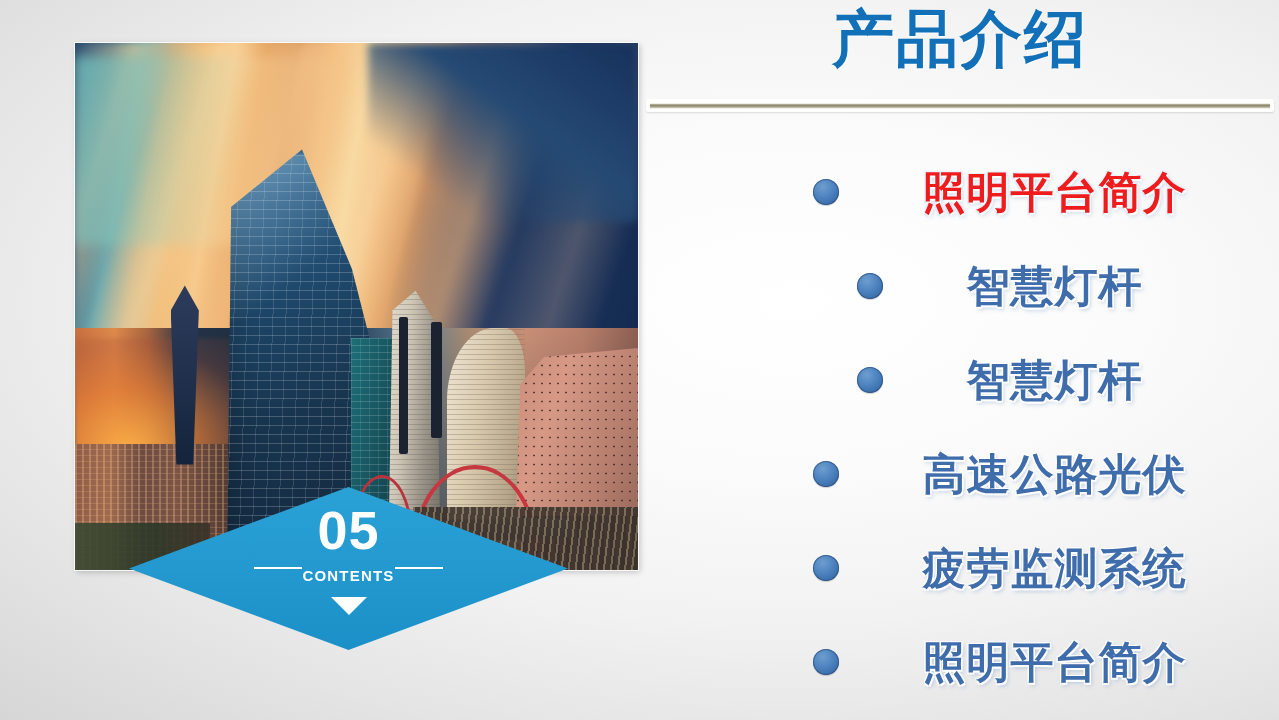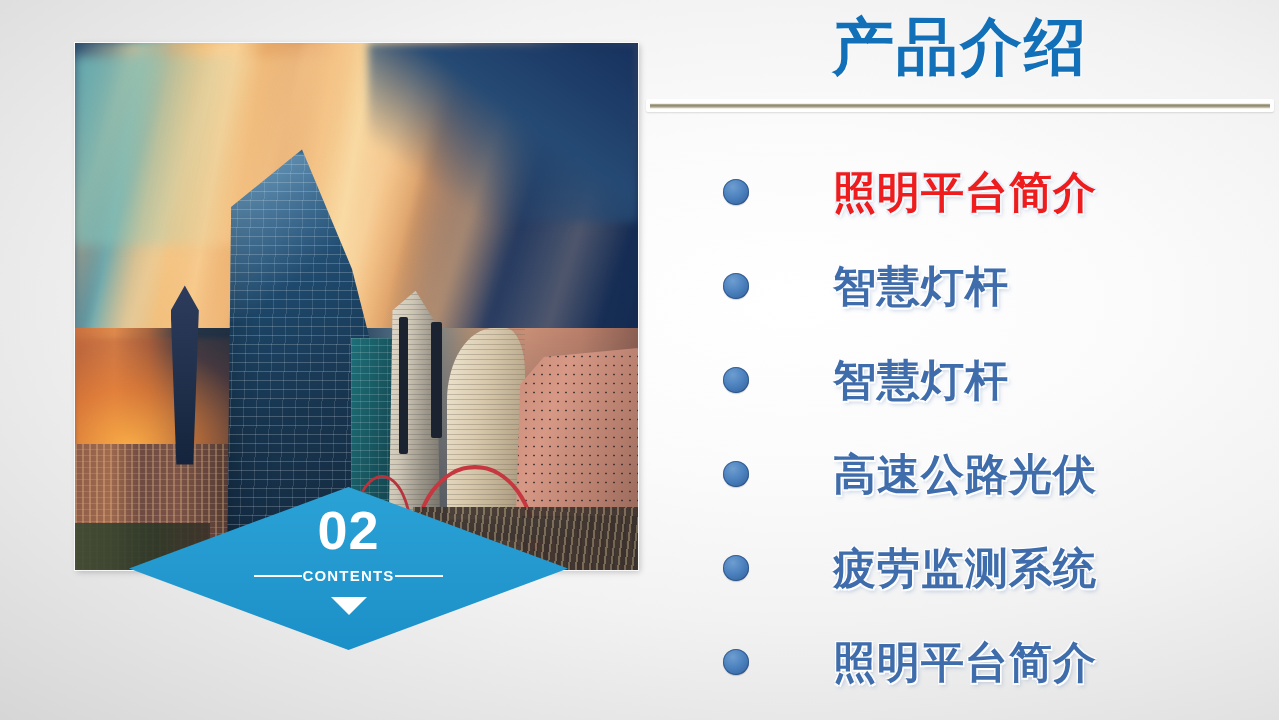--- a/index.html
+++ b/index.html
@@ -228,39 +228,39 @@
     pointer-events:auto;
   }
   #num-05 {
     color:#ffffff;
     font-size:54px; font-weight:700; line-height:1;
     margin-top:16px;
     letter-spacing:1px;
     font-family:"Liberation Sans", sans-serif;
   }
   #contents-row {
-    display:flex; align-items:center; gap:0;
+    display:flex; align-items:flex-start; gap:0;
     margin-top:10px;
   }
   .c-rule { width:48px; height:2px; background:#ffffff; }
   #contents-label {
     color:#ffffff; font-size:15px; font-weight:700; letter-spacing:1.2px;
   }
   #caret {
     width:0; height:0;
     border-left:18px solid transparent;
     border-right:18px solid transparent;
     border-top:18px solid #ffffff;
     margin-top:13px;
   }
 
   
   #title {
     position:absolute;
-    left:648px; top:8px; width:624px;
+    left:648px; top:0; width:624px;
     text-align:center;
     color:#1270b8;
     font-size:62px;
     font-weight:700;
     letter-spacing:2px;
     line-height:1.25;
     text-shadow:1px 1px 0 rgba(255,255,255,.9);
   }
 
   
@@ -280,21 +280,21 @@
   }
 
   
   #bullets {
     position:absolute;
     left:646px; top:132px; width:630px; height:580px;
   }
   .bullet-row {
     position:absolute;
     left:0; width:630px; height:92px;
-    display:flex; align-items:center;
+    display:flex; align-items:center;justify-content:center;
   }
   .dot {
     width:26px; height:26px; border-radius:50%;
     margin-left:77px;
     background:radial-gradient(circle at 38% 30%, #6e9ed0 0%, #4a80bd 48%, #3b6ca6 78%, #2f5c92 100%);
     box-shadow:inset 0 0 0 1px rgba(30,60,110,.55), 0 1px 1px rgba(0,0,0,.18);
     flex:0 0 auto;
   }
   .btext {
     margin-left:84px;
@@ -346,21 +346,21 @@
       <div class="arch"></div>
       <div class="arch2"></div>
       <div class="roadway"></div>
       <div class="railyard"></div>
       <div class="treeline"></div>
     </div>
   </div>
 
   <div id="diamond-top-fill"></div>
   <div id="contents-block">
-    <div id="num-05">02</div>
+    <div id="num-05">05</div>
     <div id="contents-row">
       <span class="c-rule"></span>
       <span id="contents-label">CONTENTS</span>
       <span class="c-rule"></span>
     </div>
     <div id="caret"></div>
   </div>
 
   <div id="title">产品介绍</div>
 

